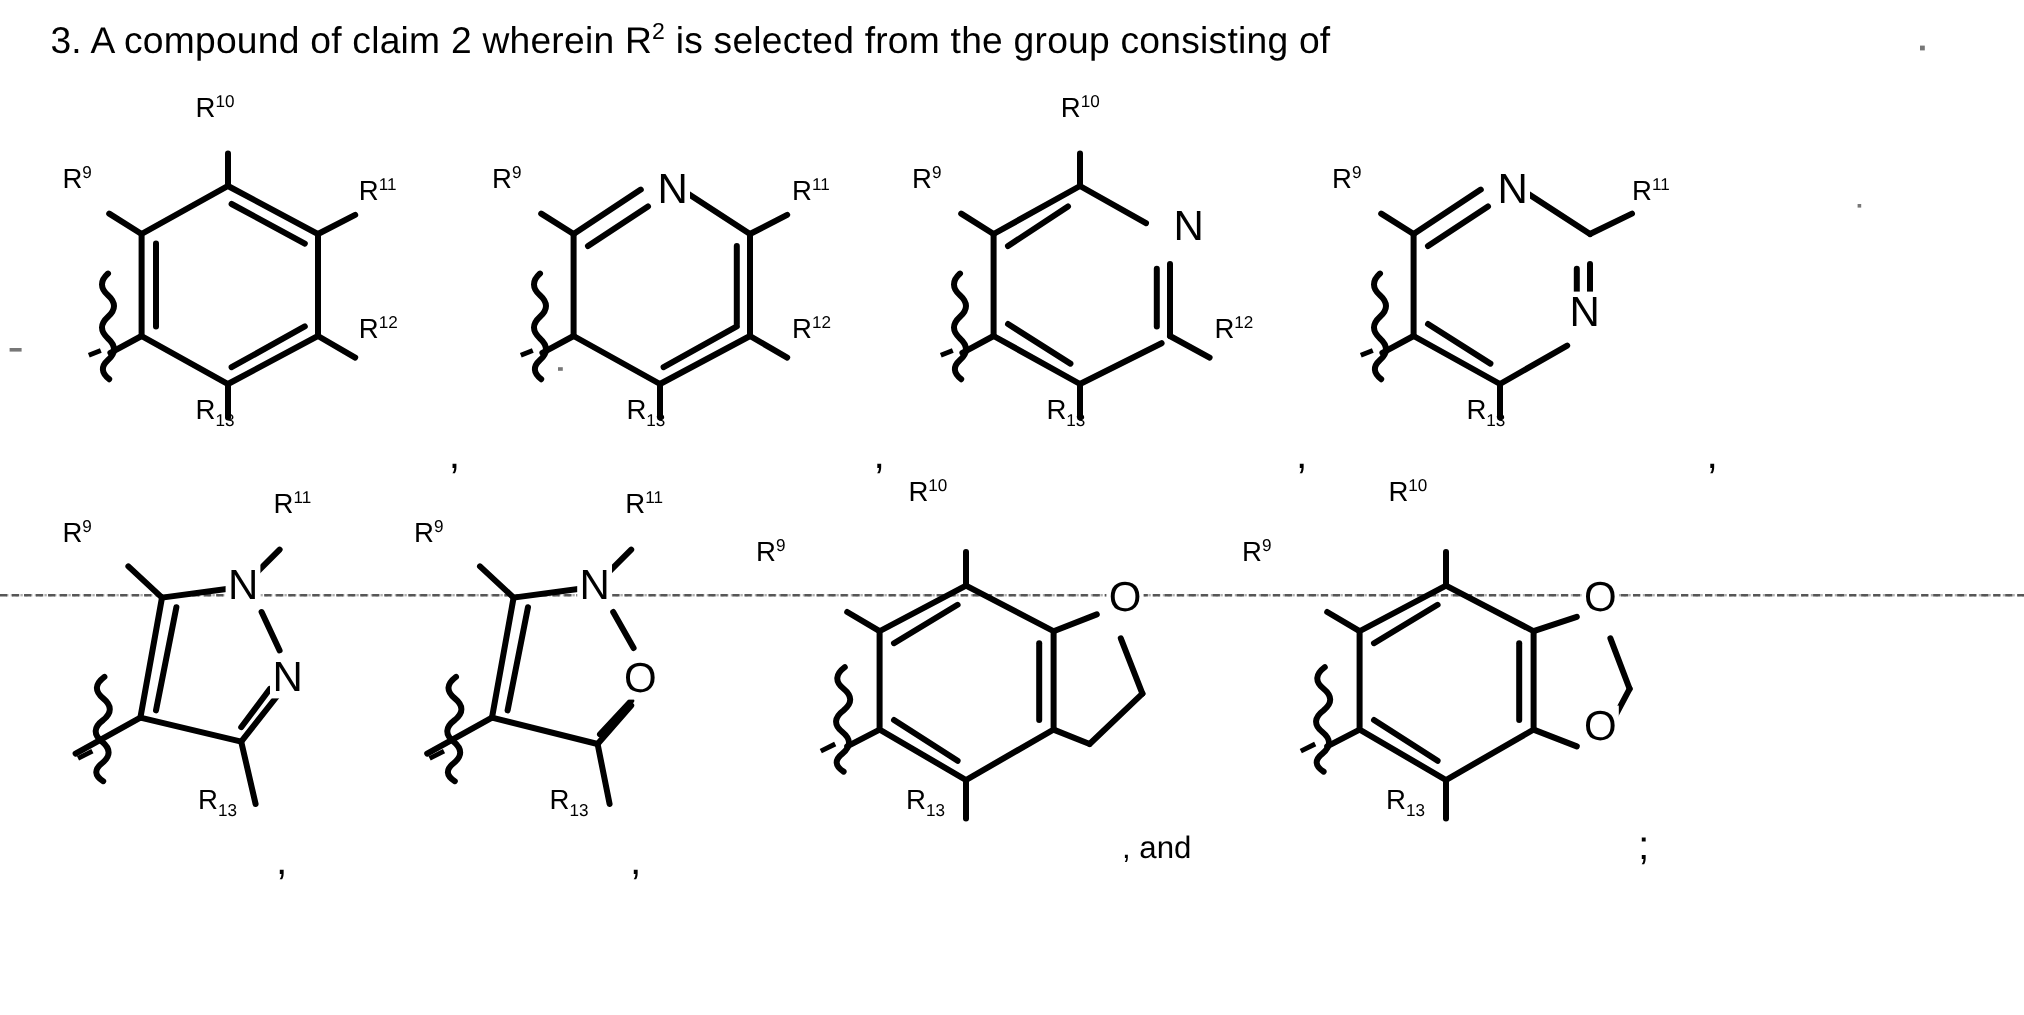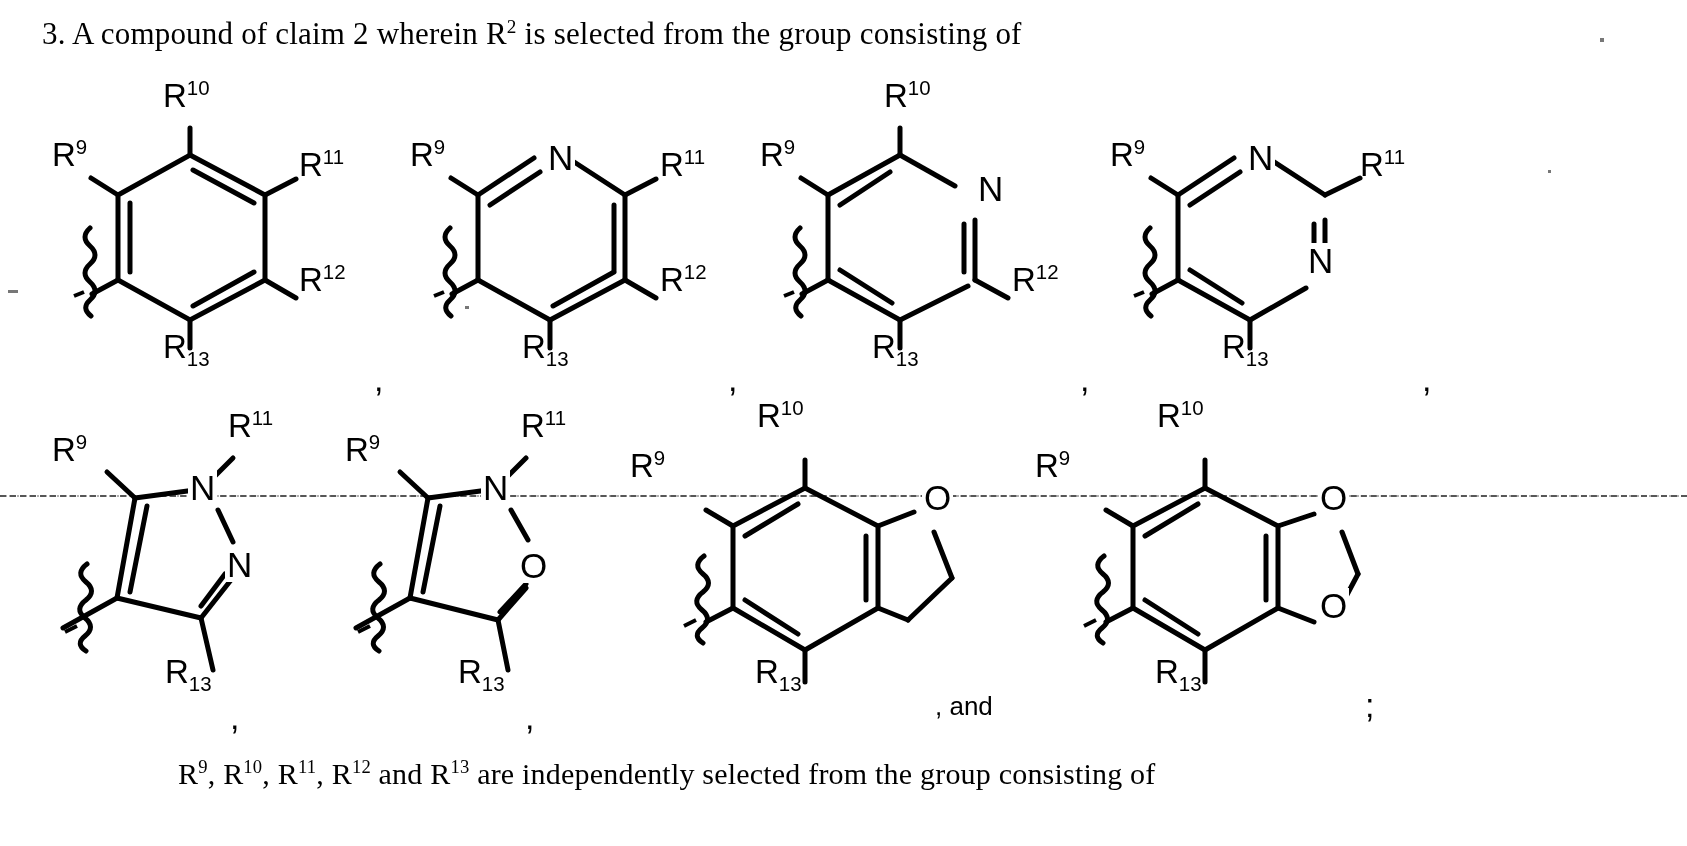--- a/index.html
+++ b/index.html
@@ -15,40 +15,39 @@
     font-family: "Liberation Sans", sans-serif;
     color: #000000;
     overflow: hidden;
   }
   .claim-line {
     position: absolute;
     font-size: 31px;
     letter-spacing: 0.2px;
     white-space: nowrap;
     font-weight: 400;
-    font-family: Liberation Serif, serif;
   }
   #claim-header { left: 42px; top: 16px; }
   #claim-footer { left: 178px; top: 756px; font-size: 30px; }
   .sup { font-size: 0.62em; vertical-align: super; }
   .sub { font-size: 0.62em; vertical-align: sub; }
 
   .struct {
     position: absolute;
   }
   .struct svg { display: block; overflow: visible; }
 
   .sep {
     position: absolute;
     font-size: 34px;
     line-height: 1;
   }
   .rlabel {
     position: absolute;
-    font-size: 33px;
+    font-size: 23px;
     white-space: nowrap;
     line-height: 1;
   }
   .atom {
     position: absolute;
     font-size: 35px;
     white-space: nowrap;
     line-height: 1;
     background: #ffffff;
     padding: 0 2px;
@@ -323,20 +322,19 @@
       <line x1="-6" y1="156" x2="6" y2="150" stroke="#000" stroke-width="4"></line>
     </svg>
   </div>
   <div class="rlabel" style="left:1157px; top:398px;"><span>R</span><span class="sup">10</span></div>
   <div class="rlabel" style="left:1035px; top:448px;"><span>R</span><span class="sup">9</span></div>
   <div class="atom" style="left:1318px; top:480px;">O</div>
   <div class="atom" style="left:1318px; top:588px;">O</div>
   <div class="rlabel" style="left:1155px; top:655px;"><span>R</span><span class="sub">13</span></div>
   <div class="sep" style="left:1365px; top:688px;">;</div>
 
-  <div class="claim-line" id="claim-footer"><span>R<span class="sup">9</span>, </span><span>R<span class="sup">10</span>, </span><span>R<span class="sup">11</span>, </span><span>R<span class="sup">12</span> and </span><span>R<span class="sup">13</span></span><span> are independently selected from the group consisting of</span></div>
 
   <div class="speck" style="left:1600px; top:38px; width:4px; height:4px;"></div>
   <div class="speck" style="left:1548px; top:170px; width:3px; height:3px;"></div>
   <div class="speck" style="left:8px; top:290px; width:10px; height:3px;"></div>
   <div class="speck" style="left:465px; top:306px; width:4px; height:3px;"></div>
 
 </div>
 
 </body></html>

